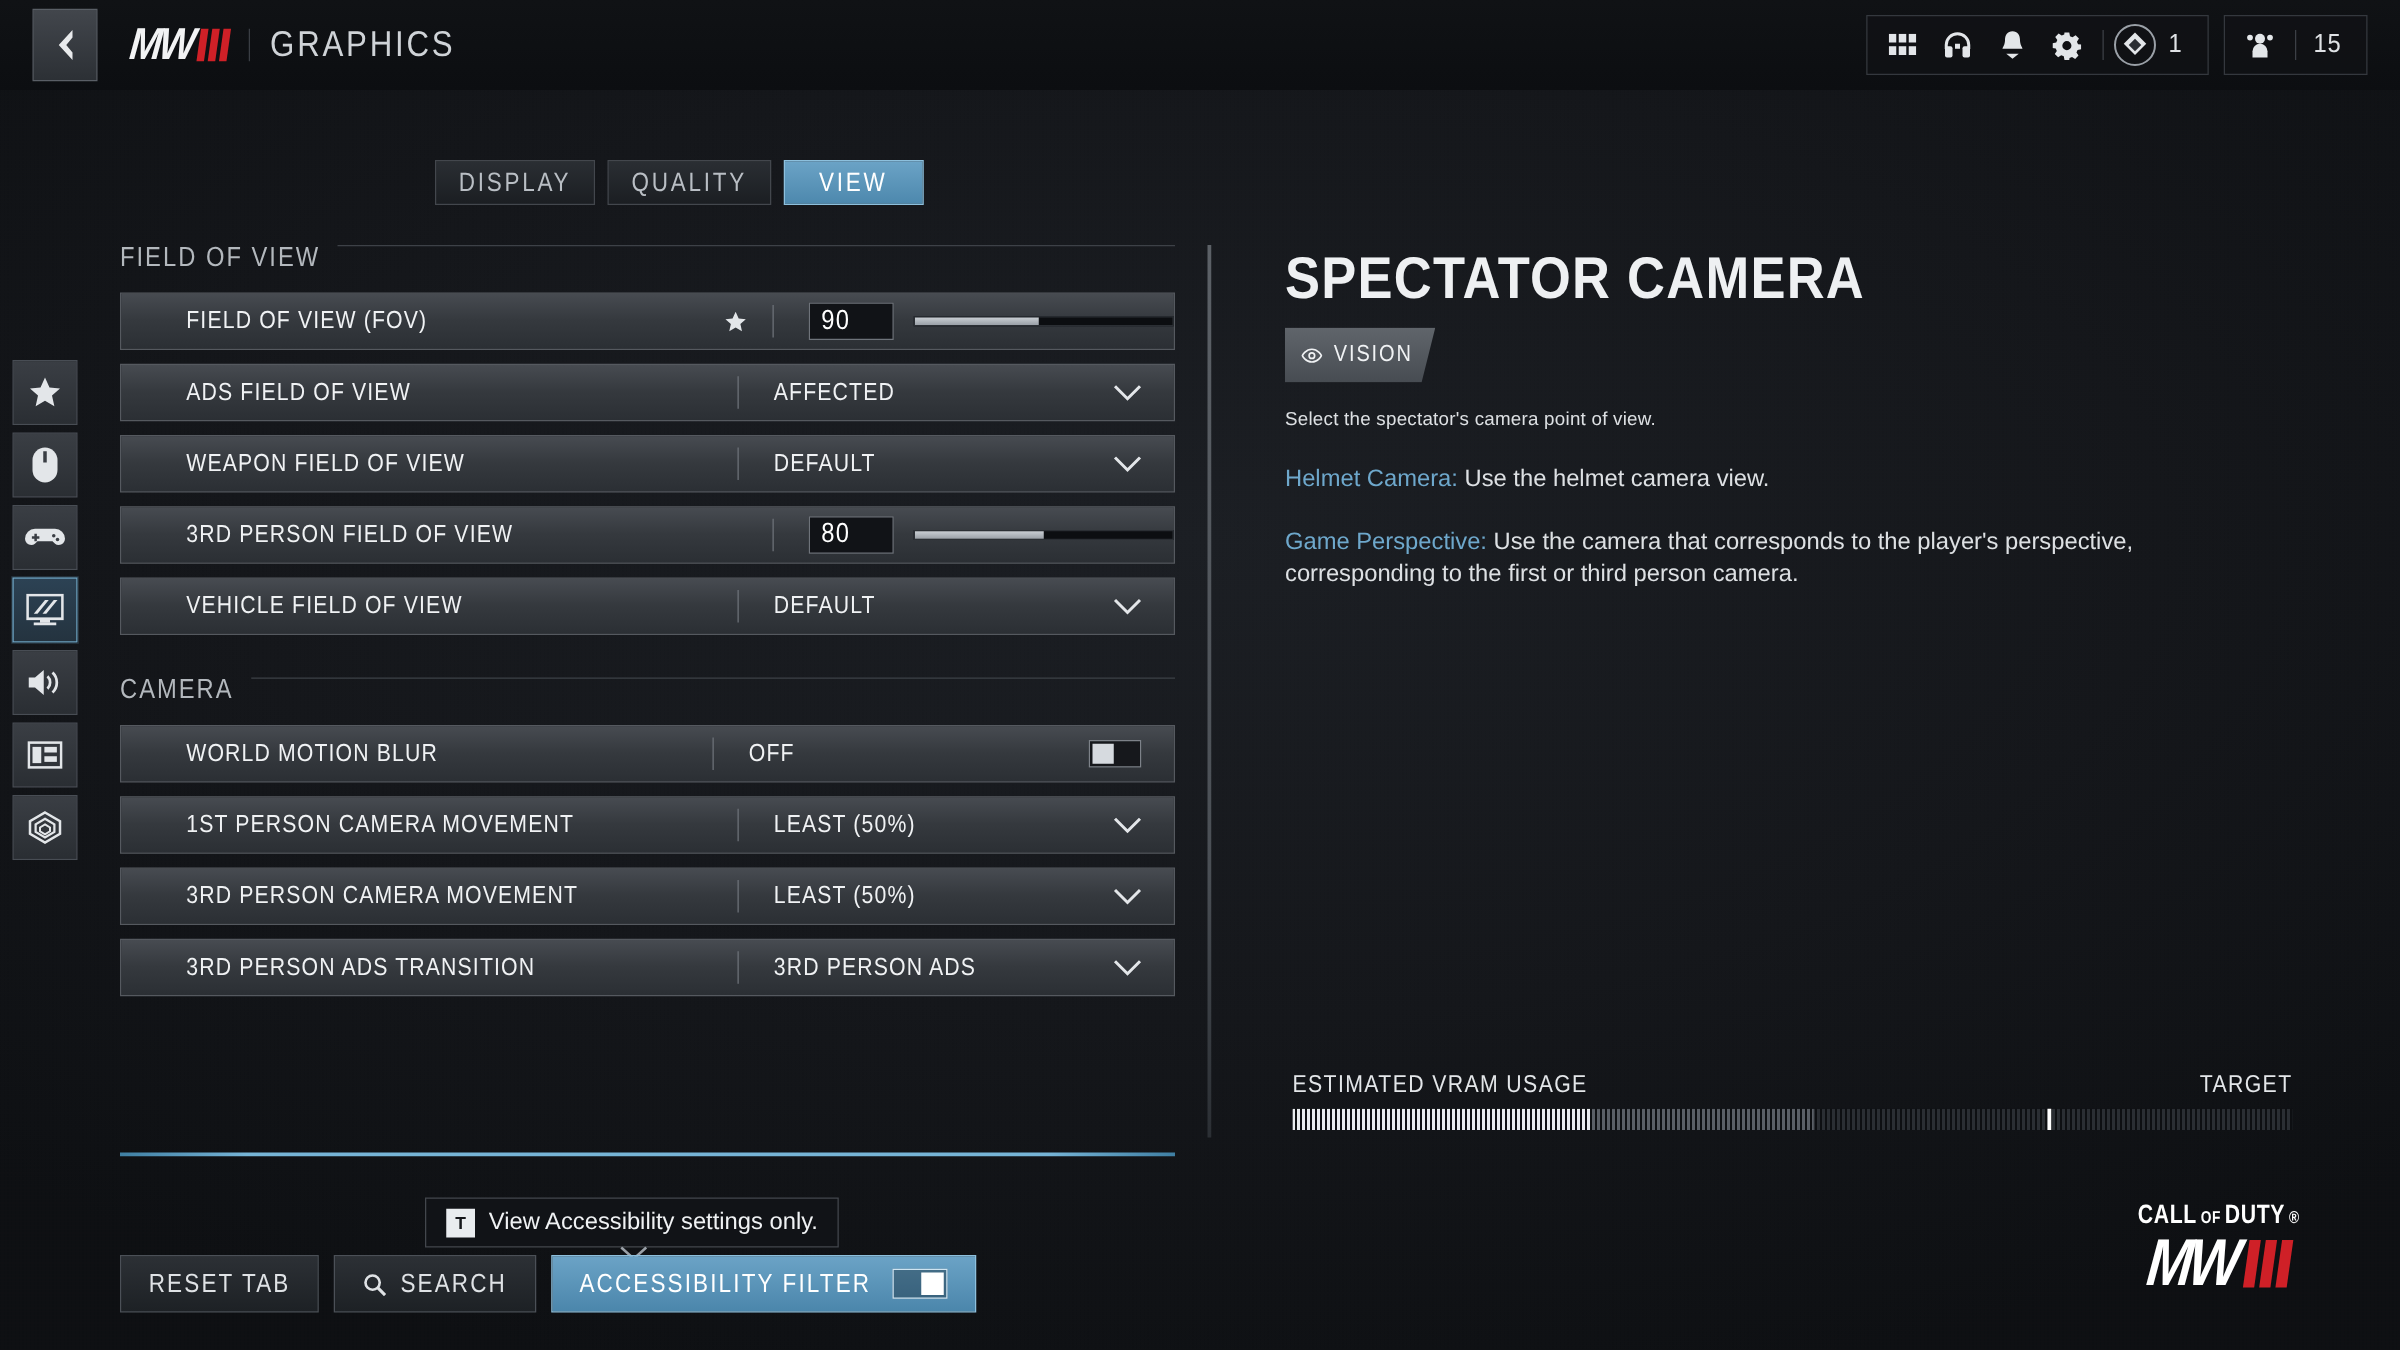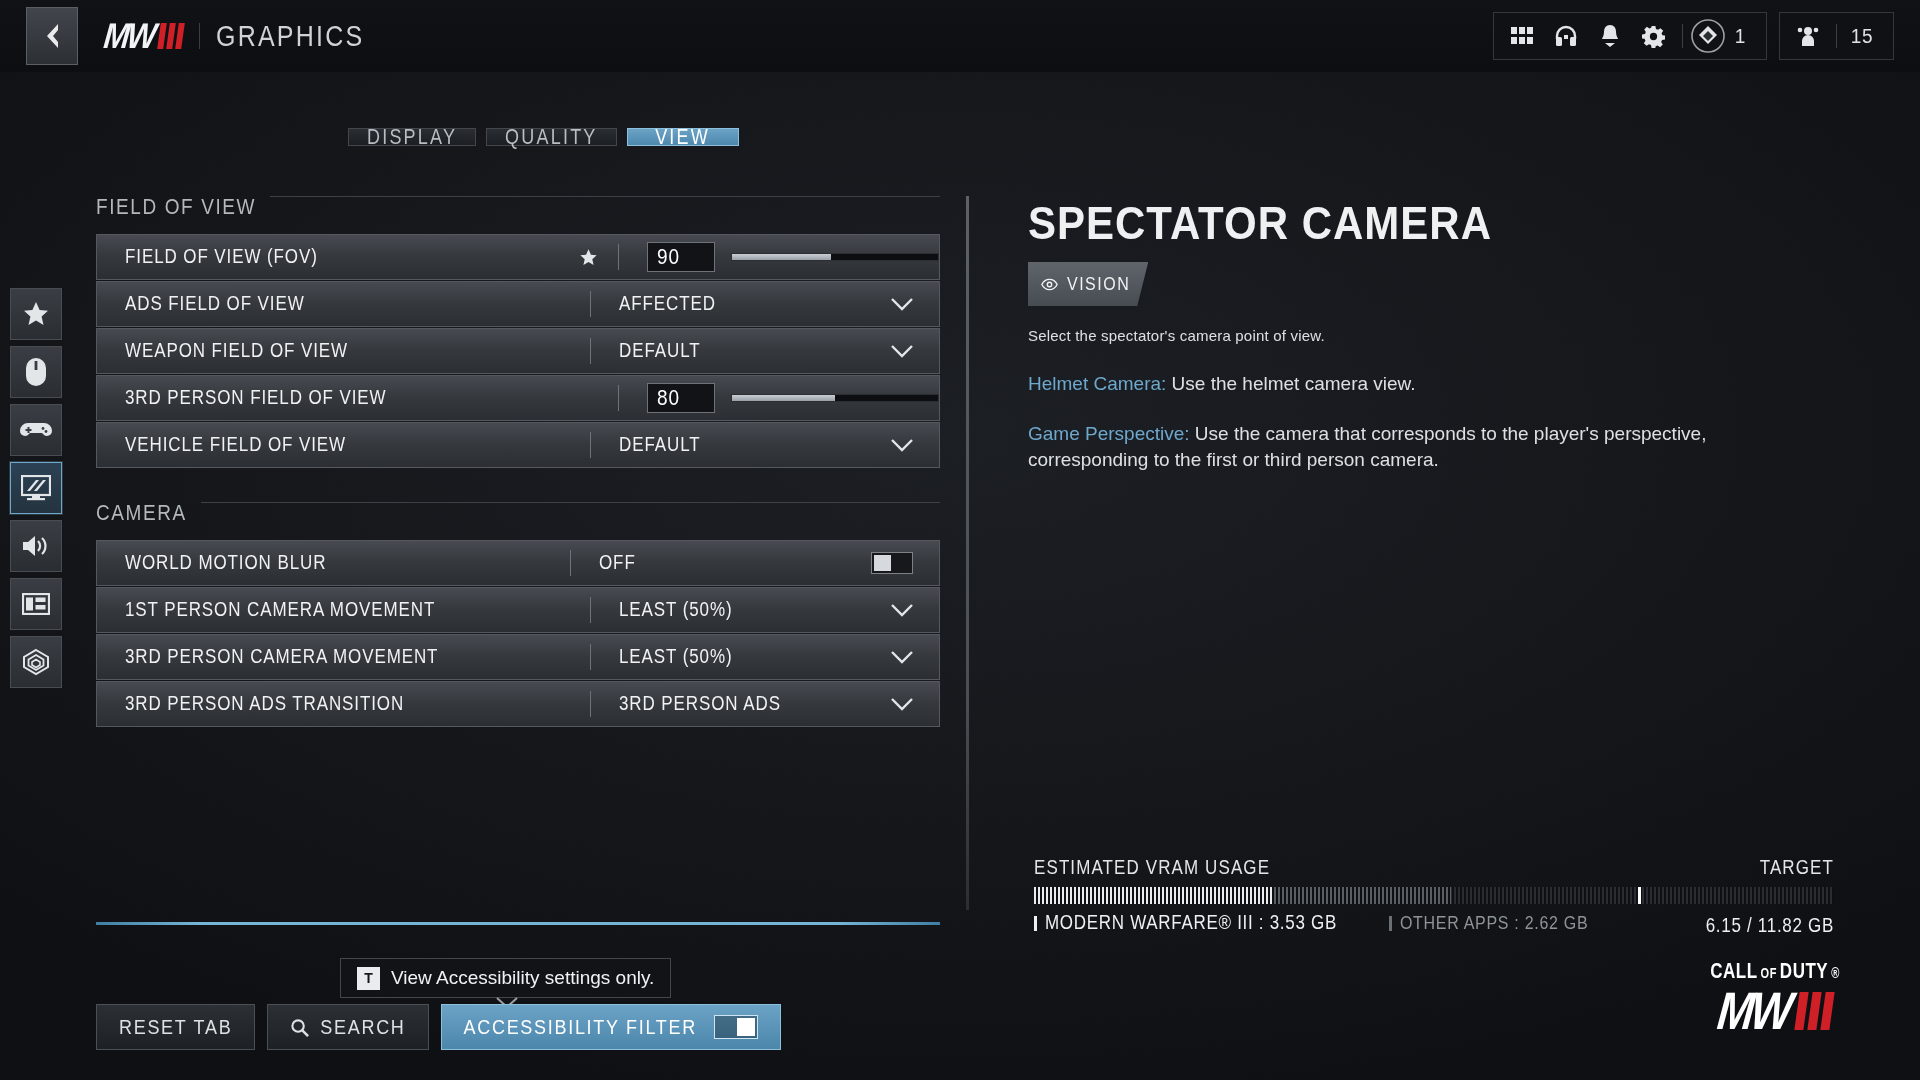--- a/index.html
+++ b/index.html
@@ -102,21 +102,21 @@
     border: 1px solid #6fa8c9;
     box-shadow: 0 0 0 1px rgba(111,168,201,.25);
   }
 
   
   .tabs {
     position: absolute; top: 128px; left: 348px;
     display: flex; gap: 10px; z-index: 3;
   }
   .tab {
-    height: 18px; min-width: 112px; padding: 0 18px;
+    height: 36px; min-width: 112px; padding: 0 18px;
     background: linear-gradient(180deg, #2a2e33 0%, #1b1e22 100%);
     border: 1px solid #43474d;
     display: flex; align-items: center; justify-content: center;
     font-size: 18px; letter-spacing: 2.2px; color: #b9bec4;
     transform: none; cursor: pointer;
   }
   .tab span { transform: scaleY(1.18); display:block; }
   .tab.active {
     background: linear-gradient(180deg, #6ba3c6 0%, #4d88ad 100%);
     border-color: #8dc0dd; color: #ffffff;
@@ -130,24 +130,24 @@
     display: flex; gap: 14px;
     margin-bottom: 16px; margin-top: 4px;
   }
   .sec-head .lbl {
     font-size: 19px; letter-spacing: 1.6px; color: #b3b8bd; white-space: nowrap;
     transform: scaleY(1.16);
   }
   .sec-head .line { flex: 1; height: 1px; background: #3d4147; }
 
   .row {
-    position: relative; height: 46px; margin-bottom: 1px;
+    position: relative; height: 46px; margin-bottom: 11px;
     background: linear-gradient(180deg, #474b51 0%, #35393e 48%, #2b2f34 100%);
     border: 1px solid #55595f;
-    display: flex; align-items: center;
+    display: flex; align-items: center; padding-left: 24px;
   }
   .row .rlabel {
     font-size: 17px; letter-spacing: .9px; color: #f0f2f4;
     padding-left: 28px; white-space: nowrap; transform: scaleY(1.16);
   }
   .row .rmid { flex: 1; }
   .row .vsep { width: 1px; height: 26px; background: #6e737a; }
   .row .rvalue {
     width: 300px; padding-left: 28px; font-size: 17px; letter-spacing: .9px;
     color: #f0f2f4; transform: scaleY(1.16);
@@ -610,31 +610,20 @@
       <div class="r">TARGET</div>
     </div>
 
     <div class="vram-bar">
       <div class="vram-seg rest" style="left:0;right:0"></div>
       <div class="vram-seg other" style="left:0;width:52.1%"></div>
       <div class="vram-seg used" style="width:29.9%"></div>
       <div class="vram-target" style="left:75.5%"></div>
     </div>
 
-    <div class="vram-legend">
-      <div class="lg primary">
-        <div class="tick"></div>
-        <div class="txt">MODERN WARFARE® III : 3.53 GB</div>
-      </div>
-      <div class="lg secondary">
-        <div class="tick"></div>
-        <div class="txt">OTHER APPS : 2.62 GB</div>
-      </div>
-      <div class="total">6.15 / 11.82 GB</div>
-    </div>
   </div>
 
   <div class="tooltip">
     <div class="keycap">T</div>
     <div>View Accessibility settings only.</div>
   </div>
   <svg class="tooltip-arrow" viewBox="0 0 22 11">
     <path d="M1 1 L11 10 L21 1" stroke="#9aa0a7" stroke-width="2" fill="none"></path>
   </svg>
 

